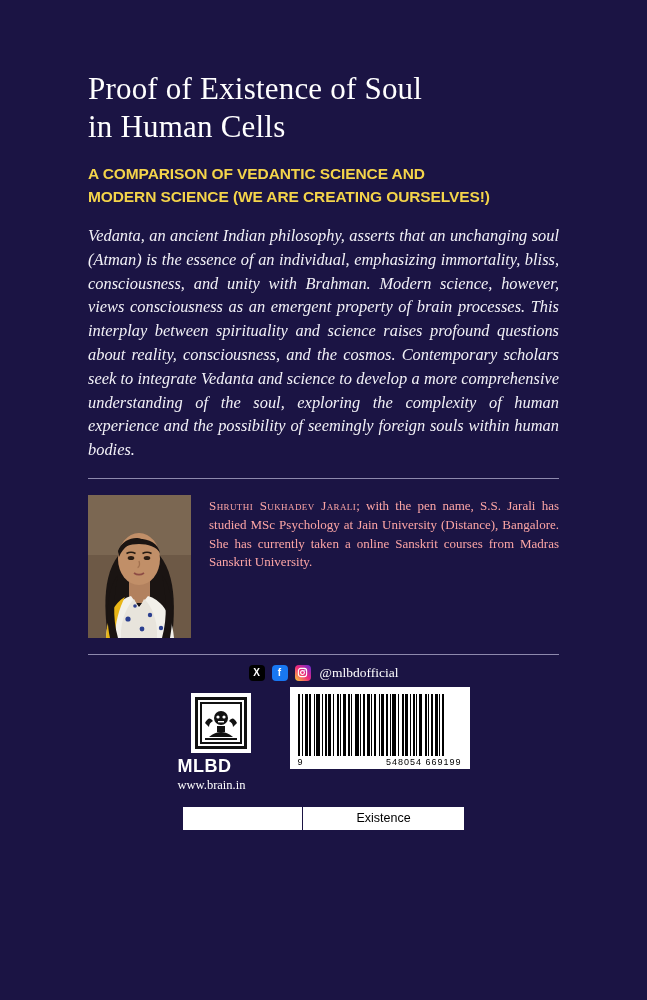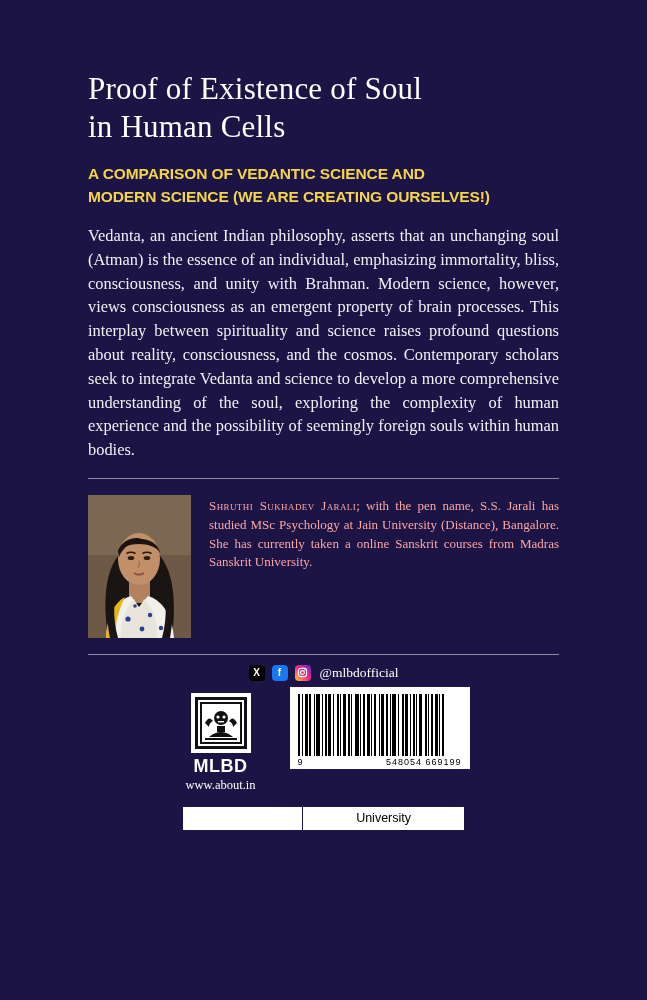--- a/index.html
+++ b/index.html
@@ -47,20 +47,21 @@
   }
 
   
   .blurb {
     margin-top: 16px;
     font-size: 16.4px;
     line-height: 1.45;
     text-align: justify;
     text-justify: inter-word;
     color: #f2f1f7;
+    font-style: italic;
   }
 
   .rule {
     height: 1px;
     background: #8e89ad;
     margin: 16px 0 0 0;
   }
 
   
   .author-row {
@@ -132,21 +133,21 @@
   
   .bottom {
     margin-top: 6px;
     display: flex;
     align-items: flex-start;
     justify-content: center;
     gap: 26px;
   }
   .logo-col {
     width: 86px;
-    text-align: center;
+    text-align: left;
     padding-top: 6px;
   }
   .logo-mark {
     width: 60px;
     height: 60px;
     margin: 0 auto;
     background: #ffffff;
     display: block;
   }
   .logo-name {
@@ -328,21 +329,21 @@
             <rect x="14" y="45" width="32" height="2"></rect>
           </g>
           <g fill="#ffffff">
             <circle cx="27" cy="24" r="1.6"></circle>
             <circle cx="33" cy="24" r="1.6"></circle>
             <rect x="27" y="28" width="6" height="1.4"></rect>
           </g>
         </svg>
       </div>
       <div class="logo-name">MLBD</div>
-      <div class="logo-url">www.about.in</div>
+      <div class="logo-url">www.brain.in</div>
     </div>
 
     <div class="barcode-box">
       <div class="bars">
         <i style="width:2px"></i>
           <i class="sp" style="width:2px"></i>
         <i style="width:1px"></i>
           <i class="sp" style="width:2px"></i>
         <i style="width:3px"></i>
           <i class="sp" style="width:1px"></i>
@@ -421,16 +422,16 @@
       <div class="barnum">
         <span>9</span>
         <span>548054 669199</span>
       </div>
     </div>
   </div>
 
   <div class="cat-strip">
     <div class="cat-left"></div>
     <div class="cat-div"></div>
-    <div class="cat-right">University</div>
+    <div class="cat-right">Existence</div>
   </div>
 
 </div>
 
 </body></html>

